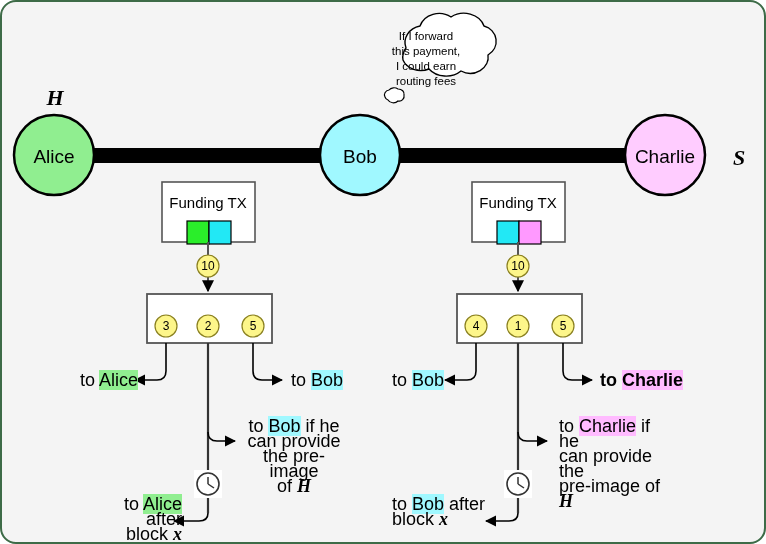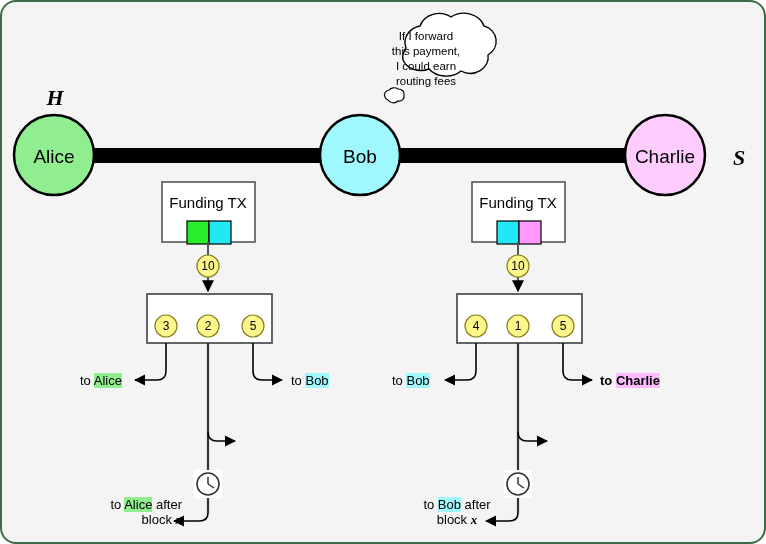--- a/index.html
+++ b/index.html
@@ -30,21 +30,21 @@
     font-family:"Liberation Sans", sans-serif;
     font-size:12px;fill:#000;text-anchor:middle;dominant-baseline:central;
   }
   .bubble-text{
     font-family:"Liberation Sans", sans-serif;
     font-size:11.5px;fill:#000;text-anchor:middle;
   }
   .anno{
     position:absolute;
     font-family:"Liberation Sans", sans-serif;
-    font-size:13px;
+    font-size:18px;
     color:#000;
     line-height:15px;
     white-space:nowrap;
   }
   .anno.wrapped{white-space:normal;}
   .hl-green{background:#90ee90;}
   .hl-cyan{background:#a0f8ff;}
   .hl-pink{background:#ffbbff;}
   .ital{font-family:"Liberation Serif", serif;font-style:italic;font-weight:bold;}
 </style>
@@ -172,33 +172,44 @@
   </svg>
 
   <div class="anno" style="left:78px;top:371px;">
     <span>to </span><span class="hl-green">Alice</span>
   </div>
 
   <div class="anno" style="left:289px;top:371px;">
     <span>to </span><span class="hl-cyan">Bob</span>
   </div>
 
+  <div class="anno wrapped" style="left:240px;top:417px;width:104px;text-align:center;">
+    <span>to </span><span class="hl-cyan">Bob</span><span> if he</span><br>
+    <span>can provide</span><br>
+    <span>the pre-image</span><br>
+    <span>of </span><span class="ital">H</span>
+  </div>
 
   <div class="anno wrapped" style="left:82px;top:495px;width:98px;text-align:right;">
     <span>to </span><span class="hl-green">Alice</span><span> after</span><br>
     <span>block </span><span class="ital">x</span>
   </div>
 
   <div class="anno" style="left:390px;top:371px;">
     <span>to </span><span class="hl-cyan">Bob</span>
   </div>
 
   <div class="anno" style="left:598px;top:371px;font-weight:bold;">
     <span>to </span><span class="hl-pink">Charlie</span>
   </div>
 
-
-  <div class="anno wrapped" style="left:408px;top:495px;width:94px;text-align:center;">
+  <div class="anno wrapped" style="left:557px;top:417px;width:110px;text-align:left;">
+    <span>to </span><span class="hl-pink">Charlie</span><span> if he</span><br>
+    <span>can provide the</span><br>
+    <span>pre-image of </span><span class="ital">H</span>
+  </div>
+
+  <div class="anno wrapped" style="left:390px;top:495px;width:94px;text-align:left;">
     <span>to </span><span class="hl-cyan">Bob</span><span> after</span><br>
     <span>block </span><span class="ital">x</span>
   </div>
 
 </div>
 
 </body></html>

